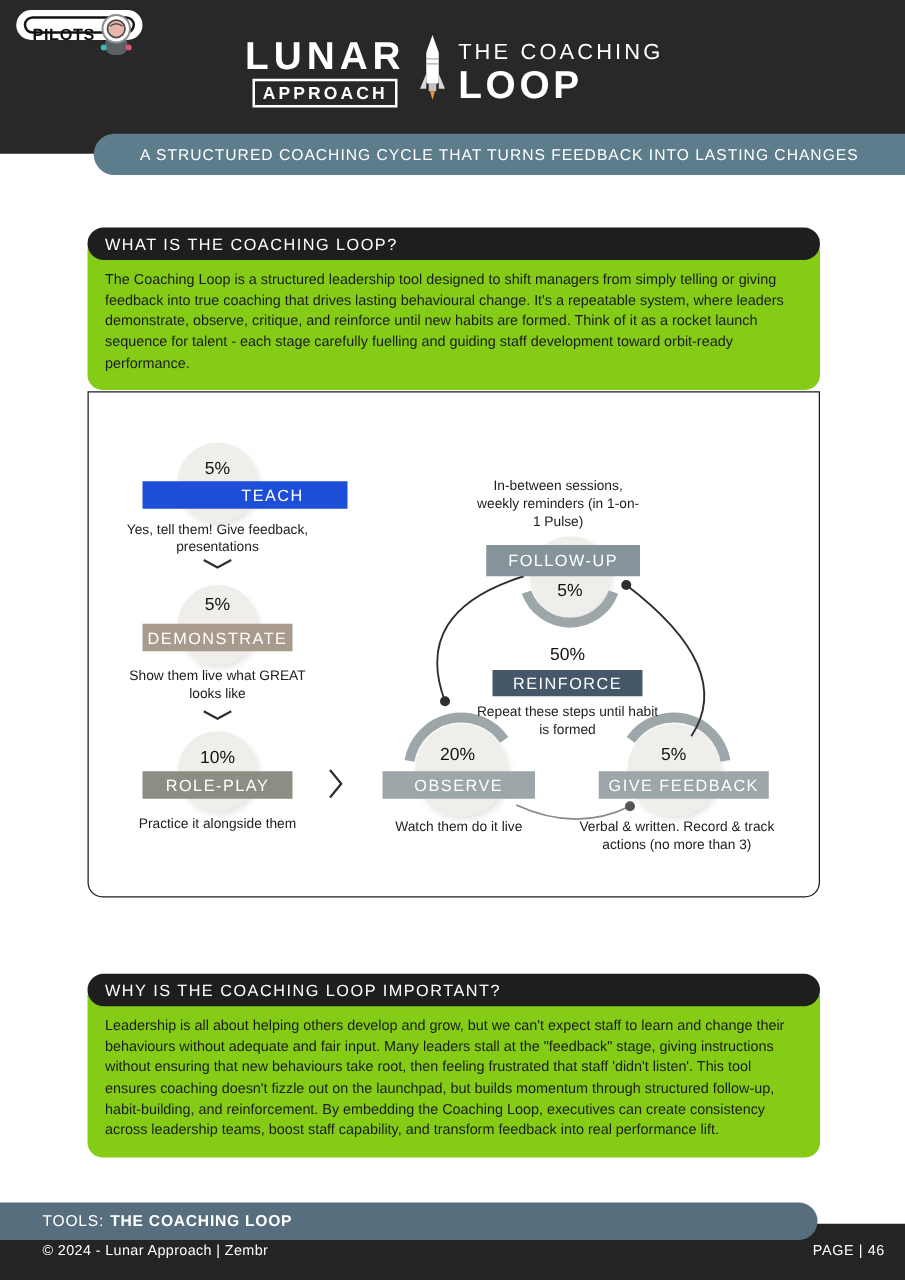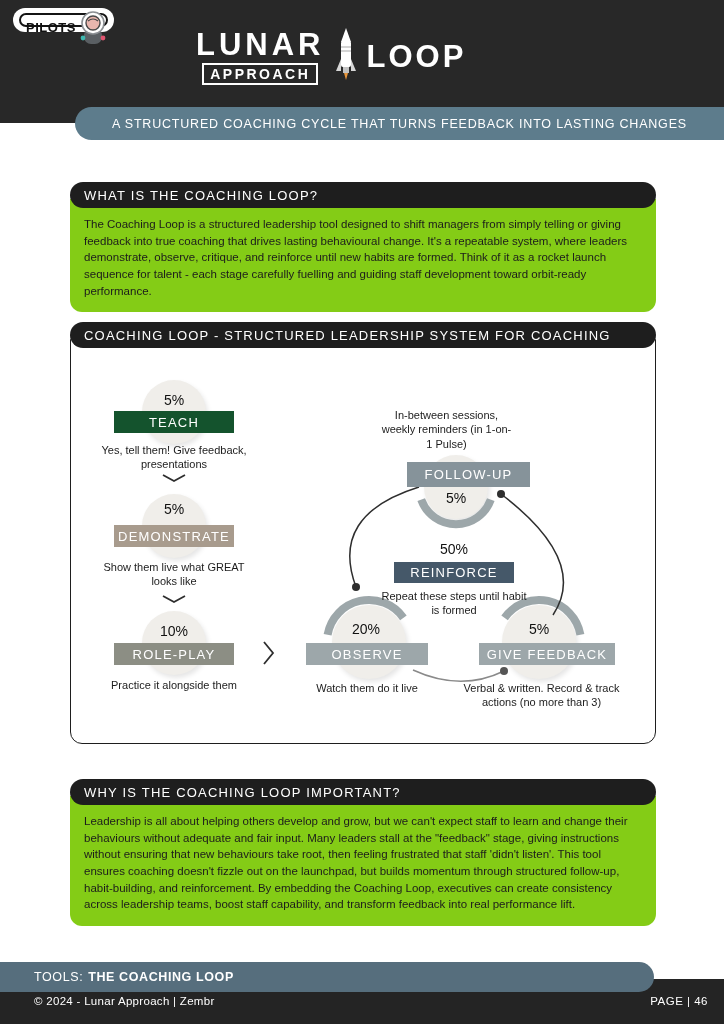--- a/index.html
+++ b/index.html
@@ -42,21 +42,21 @@
   .diag-body{position:relative;z-index:1;background:#fff;border:1.5px solid #1e1e1e;
           border-radius:0 0 12px 12px;margin-top:-9px;height:405px;box-sizing:border-box;}
   .circle{position:absolute;background:#f0eeea;border-radius:50%;z-index:1;
           box-shadow:2px 3px 5px rgba(0,0,0,.10);}
   .arcs-svg{position:absolute;left:0;top:0;z-index:2;}
   .bar{position:absolute;z-index:3;color:#fff;display:flex;align-items:center;justify-content:center;
           font-size:13px;letter-spacing:1.2px;white-space:nowrap;}
   .pct{position:absolute;z-index:3;text-align:center;font-size:14px;color:#111;}
   .cap{position:absolute;z-index:3;text-align:center;font-size:11px;line-height:1.3;color:#1c1c1c;}
   .chev{position:absolute;z-index:3;}
-  .bar-teach{background:#14532d;}
+  .bar-teach{background:#1d4ed8;padding-left:44px;}
   .bar-demonstrate{background:#a89b8d;}
   .bar-roleplay{background:#8c8e84;}
   .bar-followup{background:#86939a;}
   .bar-reinforce{background:#455869;}
   .bar-observe{background:#9da7aa;}
   .bar-givefeedback{background:#9da7aa;}
 
   
   .bottom-footer{position:absolute;left:0;top:979px;width:724px;height:45px;background:#242424;z-index:1;}
   .tools-bar{position:absolute;left:0;top:962px;width:654px;height:30px;background:#566e7d;
@@ -97,33 +97,33 @@
           <rect x="7" y="14" width="10" height="26" rx="2" fill="#fff"></rect>
           <line x1="7" y1="20" x2="17" y2="20" stroke="#a9a9a9" stroke-width="1"></line>
           <line x1="7" y1="24" x2="17" y2="24" stroke="#a9a9a9" stroke-width="1"></line>
           <polygon points="7,32 2,44 7,44" fill="#d7d7d7"></polygon>
           <polygon points="17,32 22,44 17,44" fill="#d7d7d7"></polygon>
           <rect x="9" y="40" width="6" height="6" fill="#c3c3c3"></rect>
           <polygon points="10,46 12,53 14,46" fill="#e8963c"></polygon>
         </svg>
       </span>
       <div class="right-title">
+        <div class="rt1">THE COACHING</div>
         <div class="rt2">LOOP</div>
       </div>
     </div>
   </div>
   <div class="banner">A STRUCTURED COACHING CYCLE THAT TURNS FEEDBACK INTO LASTING CHANGES</div>
 
   <div class="section what-section">
     <div class="sec-header">WHAT IS THE COACHING LOOP?</div>
     <div class="sec-body">The Coaching Loop is a structured leadership tool designed to shift managers from simply telling or giving feedback into true coaching that drives lasting behavioural change. It's a repeatable system, where leaders demonstrate, observe, critique, and reinforce until new habits are formed. Think of it as a rocket launch sequence for talent - each stage carefully fuelling and guiding staff development toward orbit-ready performance.</div>
   </div>
 
   <div class="section diagram-section">
-    <div class="sec-header">COACHING LOOP - STRUCTURED LEADERSHIP SYSTEM FOR COACHING</div>
     <div class="diag-body">
 
       <div class="circle" style="left:71px;top:40px;width:64px;height:64px;"></div>
       <div class="circle" style="left:71px;top:154px;width:64px;height:64px;"></div>
       <div class="circle" style="left:71px;top:271px;width:64px;height:64px;"></div>
       <div class="circle" style="left:353px;top:115px;width:64px;height:64px;"></div>
       <div class="circle" style="left:261px;top:265px;width:74px;height:74px;"></div>
       <div class="circle" style="left:431px;top:265px;width:74px;height:74px;"></div>
 
       <svg class="arcs-svg" width="583" height="402" viewBox="0 0 583 402">
@@ -160,21 +160,21 @@
       <div class="bar bar-roleplay" style="left:43px;top:303px;width:120px;height:22px;">ROLE-PLAY</div>
       <div class="cap" style="left:28px;top:338px;width:150px;">Practice it alongside them</div>
 
       <span class="chev" style="left:191px;top:300px;">
         <svg width="14" height="26">
             <polyline points="2,2 11,13 2,24" fill="none" stroke="#2e2e2e" stroke-width="1.8"></polyline>
           </svg>
       </span>
 
       <div class="cap" style="left:308px;top:68px;width:135px;">In-between sessions, weekly reminders (in 1-on-1 Pulse)</div>
-      <div class="bar bar-followup" style="left:336px;top:122px;width:123px;height:25px;">FOLLOW-UP</div>
+      <div class="bar bar-followup" style="left:318px;top:122px;width:123px;height:25px;">FOLLOW-UP</div>
       <div class="pct" style="left:355px;top:150px;width:60px;">5%</div>
 
       <div class="pct" style="left:353px;top:201px;width:60px;">50%</div>
       <div class="bar bar-reinforce" style="left:323px;top:222px;width:120px;height:21px;">REINFORCE</div>
       <div class="cap" style="left:308px;top:249px;width:150px;">Repeat these steps until habit is formed</div>
 
       <div class="pct" style="left:265px;top:281px;width:60px;">20%</div>
       <div class="bar bar-observe" style="left:235px;top:303px;width:122px;height:22px;">OBSERVE</div>
       <div class="cap" style="left:226px;top:341px;width:140px;">Watch them do it live</div>
 

